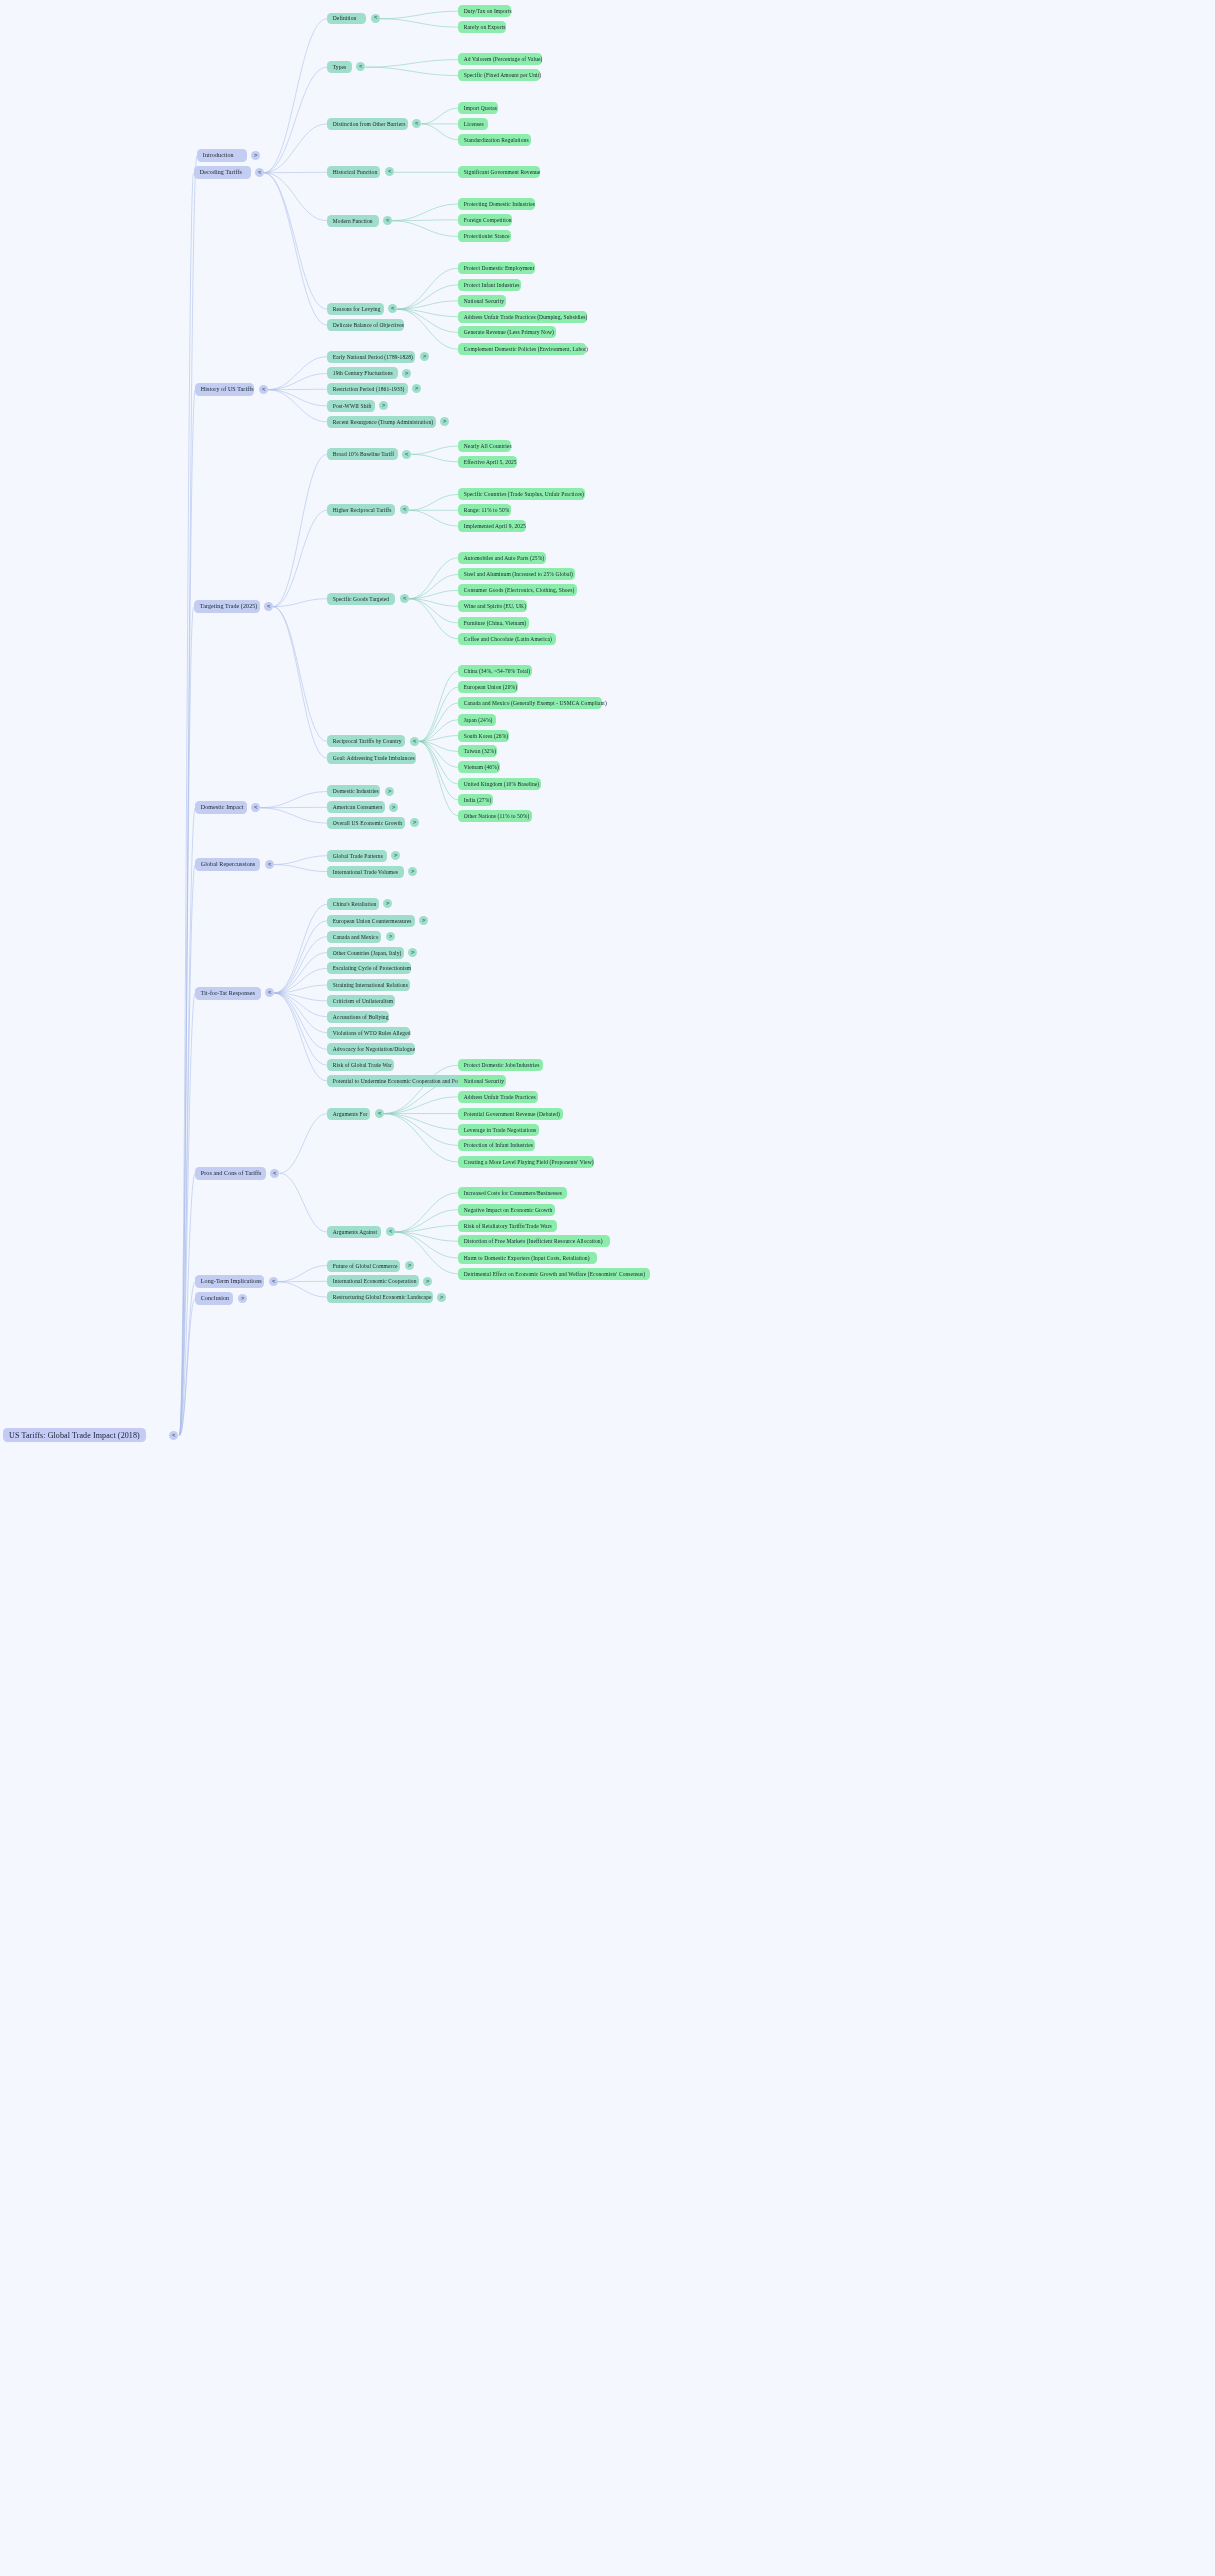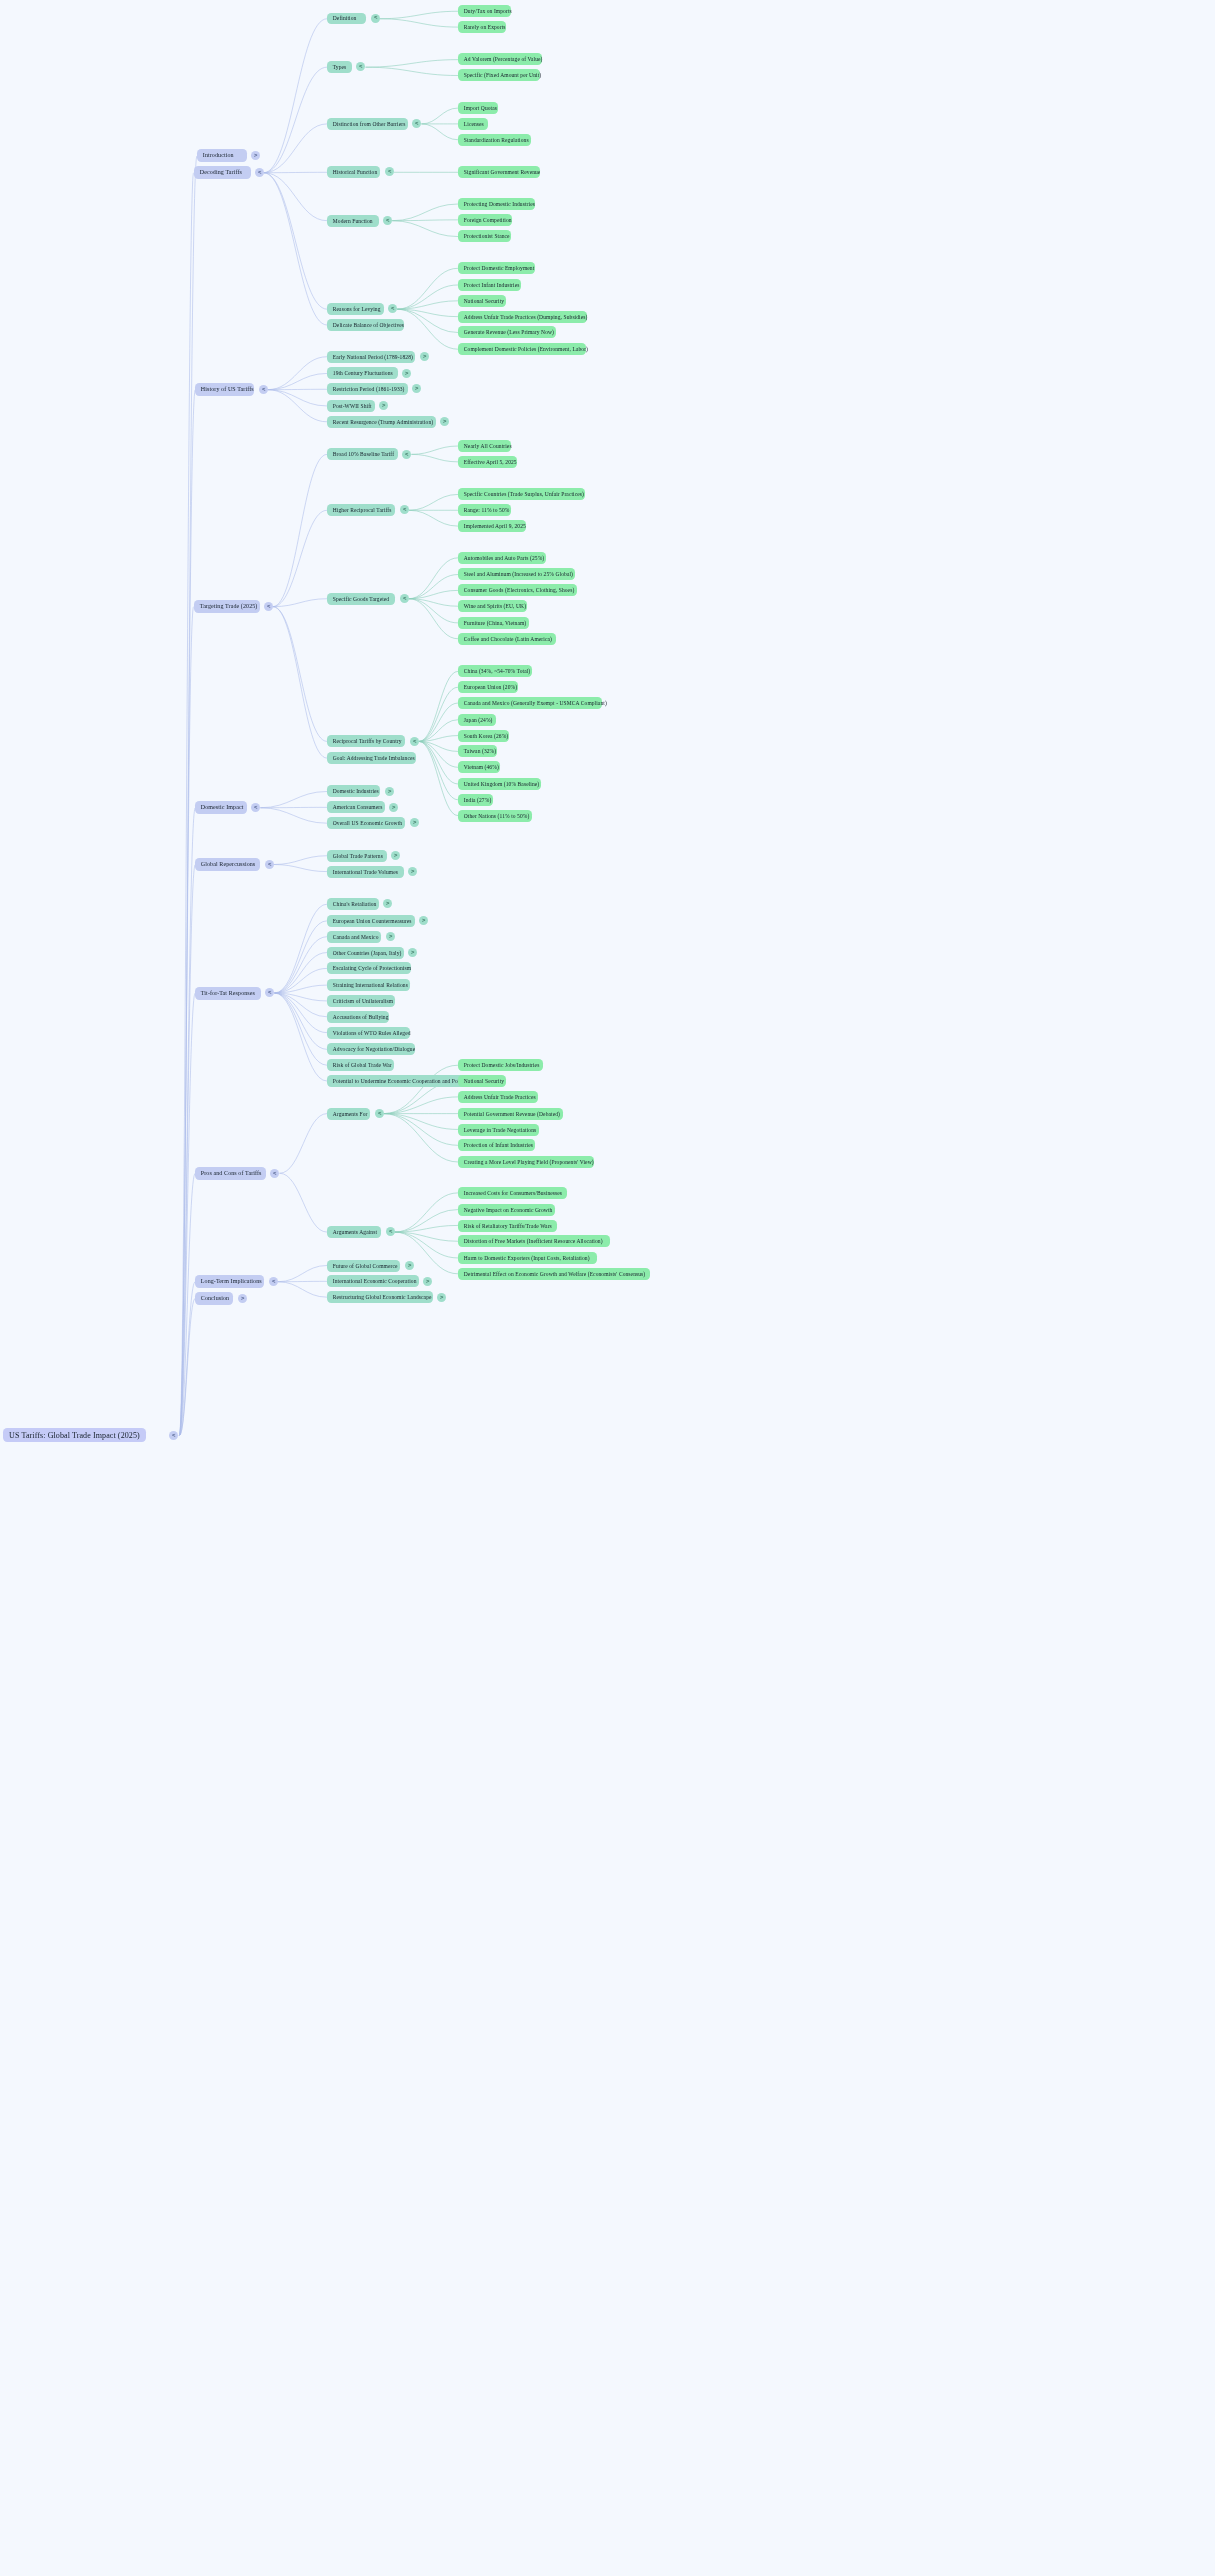--- a/index.html
+++ b/index.html
@@ -153,21 +153,21 @@
       <path d="M473,1476 C507.2,1476 514.8,1449 549,1449" fill="none" stroke="#8ccfba" stroke-width="0.7"></path>
       <path d="M473,1476 C507.2,1476 514.8,1468 549,1468" fill="none" stroke="#8ccfba" stroke-width="0.7"></path>
       <path d="M473,1476 C507.2,1476 514.8,1487 549,1487" fill="none" stroke="#8ccfba" stroke-width="0.7"></path>
       <path d="M473,1476 C507.2,1476 514.8,1507 549,1507" fill="none" stroke="#8ccfba" stroke-width="0.7"></path>
       <path d="M473,1476 C507.2,1476 514.8,1526 549,1526" fill="none" stroke="#8ccfba" stroke-width="0.7"></path>
       <path d="M333,1535.5 C359.55,1535.5 365.45,1516 392,1516" fill="none" stroke="#aebdea" stroke-width="0.7"></path>
       <path d="M333,1535.5 C359.55,1535.5 365.45,1535 392,1535" fill="none" stroke="#aebdea" stroke-width="0.7"></path>
       <path d="M333,1535.5 C359.55,1535.5 365.45,1554 392,1554" fill="none" stroke="#aebdea" stroke-width="0.7"></path>
     </svg>
   <div id="root-node" class="node lvl0" style="left:3.3px;top:1428px;">
-    <span>US Tariffs: Global Trade Impact (2025)</span>
+    <span>US Tariffs: Global Trade Impact (2018)</span>
   </div>
   <div id="root-toggle" class="toggle tg-blue" style="left:169px;top:1431px;">
     <span>&lt;</span>
   </div>
   <div id="nodes-layer">
       <div class="node lvl1" style="left: 197px; top: 149px; width: 50px;">
         <span>Introduction</span>
       </div>
       <div class="toggle tg-blue" style="left: 251px; top: 151px;">
         <span>&gt;</span>

